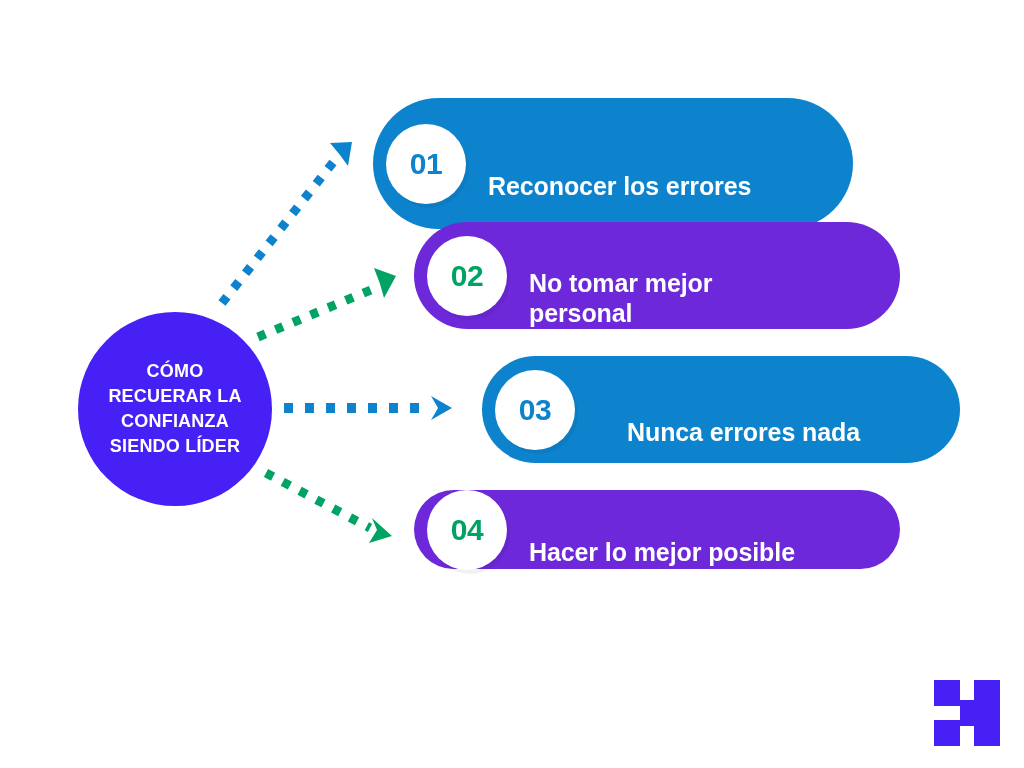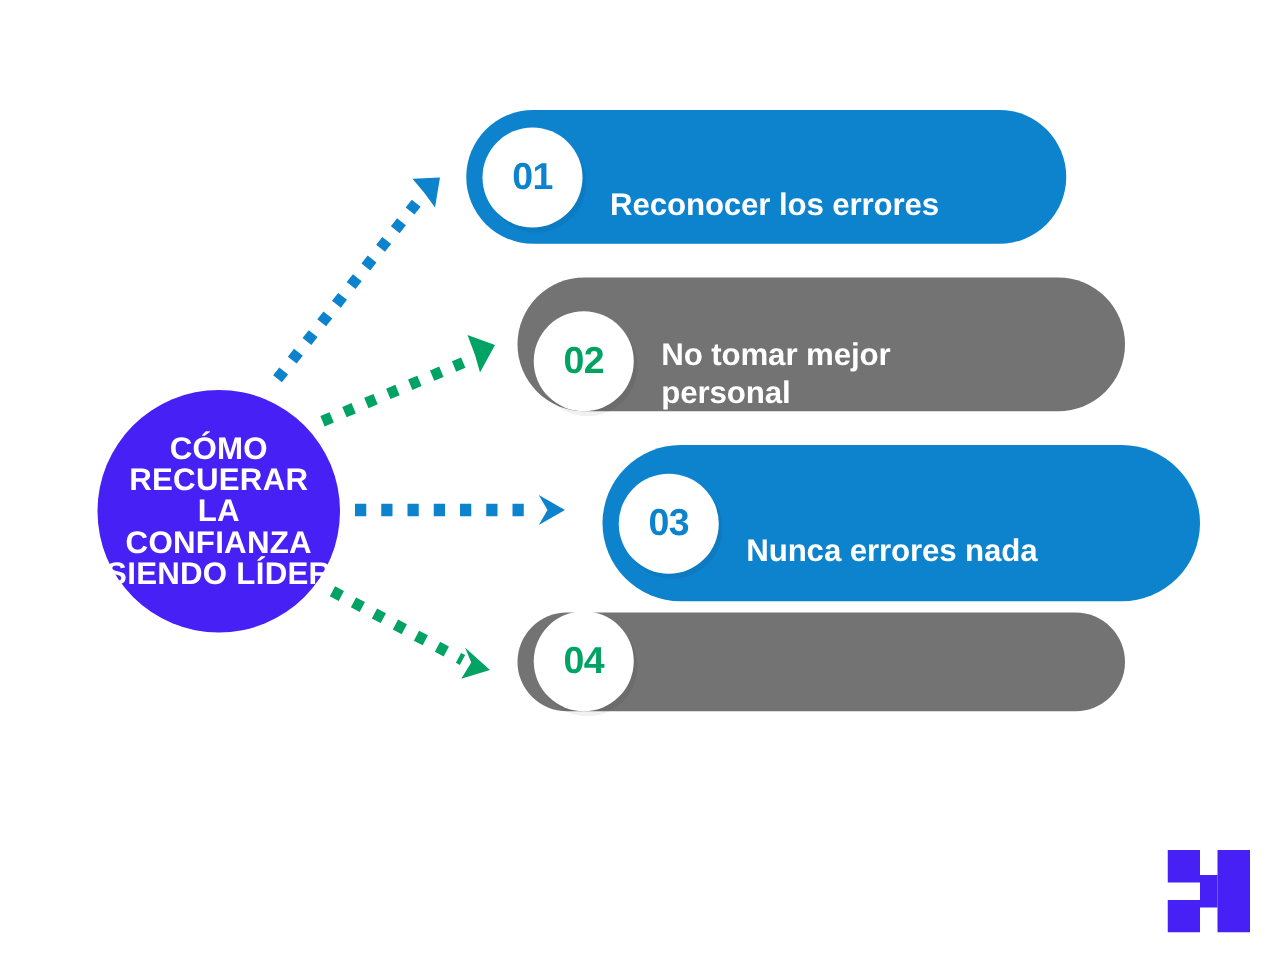--- a/index.html
+++ b/index.html
@@ -33,38 +33,38 @@
     border-radius: 50%;
     background: #4620f5;
     display: flex;
     align-items: center;
     justify-content: center;
     box-sizing: border-box;
   }
   .hub-text {
     color: #ffffff;
     font-weight: bold;
-    font-size: 25px;
+    font-size: 18px;
     line-height: 25px;
     text-align: center;
     letter-spacing: 0.2px;
     white-space: pre-line;
     padding: 0 6px;
   }
 
   
   .pill {
     position: absolute;
     border-radius: 999px;
     display: flex;
     align-items: center;
     box-sizing: border-box;
   }
   .pill.blue  { background: #0d83ce; }
-  .pill.green { background: #737373; align-items: flex-end; }
+  .pill.green { background: #6d28d9; }
 
   .num-badge {
     position: relative;
     flex: 0 0 auto;
     width: 80px;
     height: 80px;
     border-radius: 50%;
     background: #ffffff;
     display: flex;
     align-items: center;
@@ -85,23 +85,23 @@
     font-size: 25px;
     font-weight: bold;
     line-height: 30px;
     margin-left: 22px;
     white-space: pre-line;
     letter-spacing: -0.1px;
     margin-top: 44px;
   }
 
   
-  .pill-1 { left: 373px; top:  88px; width: 480px; height: 107px; }
+  .pill-1 { left: 373px; top:  98px; width: 480px; height: 131px; }
   .pill-2 { left: 414px; top: 222px; width: 486px; height: 107px; }
-  .pill-3 { left: 482px; top: 356px; width: 478px; height: 125px; }
+  .pill-3 { left: 482px; top: 356px; width: 478px; height: 107px; gap: 30px; }
   .pill-4 { left: 414px; top: 490px; width: 486px; height: 79px; }
 
   
   .arrows {
     position: absolute;
     left: 0;
     top: 0;
     width: 1024px;
     height: 768px;
     pointer-events: none;
@@ -170,20 +170,21 @@
     <div class="num-badge">
       <span>03</span>
     </div>
     <div class="pill-label">Nunca errores nada</div>
   </div>
 
   <div class="pill green pill-4">
     <div class="num-badge">
       <span>04</span>
     </div>
+    <div class="pill-label">Hacer lo mejor posible</div>
   </div>
 
   <svg class="logo" viewBox="0 0 66 66">
     <rect x="0" y="0" width="26" height="26" fill="#4620f5"></rect>
     <rect x="0" y="40" width="26" height="26" fill="#4620f5"></rect>
     <rect x="26" y="20" width="14" height="26" fill="#4620f5"></rect>
     <rect x="40" y="0" width="26" height="66" fill="#4620f5"></rect>
   </svg>
 
 </div>

